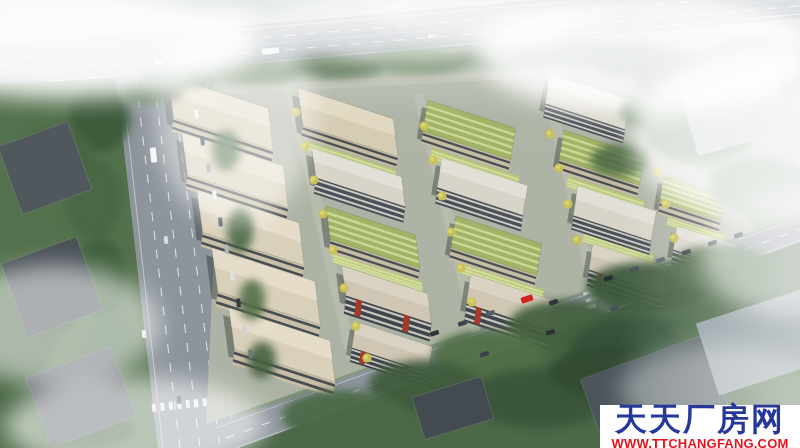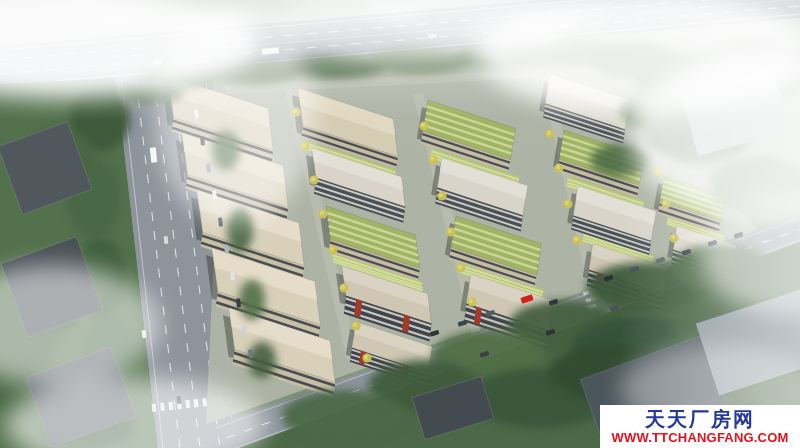--- a/index.html
+++ b/index.html
@@ -8,21 +8,21 @@
     font-family:"Liberation Sans",sans-serif;
     background:linear-gradient(180deg,#bcc8bf 0%,#a3b49c 18%,#93a58b 45%,#86997d 75%,#7e9276 100%);
   }
   #scene{position:absolute;left:0;top:0;}
   #watermark{
     position:absolute;right:0;bottom:0;width:200px;height:43px;
     background:#ffffff;z-index:50;
     display:flex;flex-direction:column;align-items:center;justify-content:center;
     line-height:1;
   }
-  #wm-name{font-size:20px;font-weight:bold;letter-spacing:2px;white-space:nowrap;}
+  #wm-name{font-size:32px;font-weight:bold;letter-spacing:2px;white-space:nowrap;}
   #wm-url{font-size:13px;font-weight:bold;letter-spacing:.2px;margin-top:2px;white-space:nowrap;}
 </style>
 </head>
 <body>
 
 <div id="stage">
   <svg id="scene" width="800" height="448" viewBox="0 0 800 448" xmlns="http://www.w3.org/2000/svg">
     <defs>
       <filter id="blurFog" x="-60%" y="-60%" width="220%" height="220%">
         <feGaussianBlur stdDeviation="11"></feGaussianBlur>

